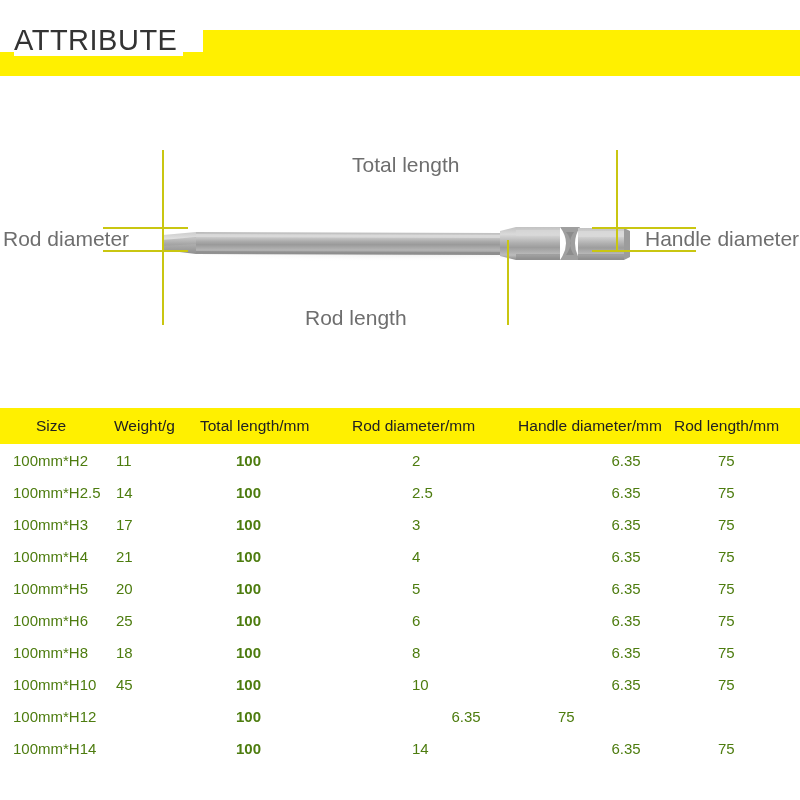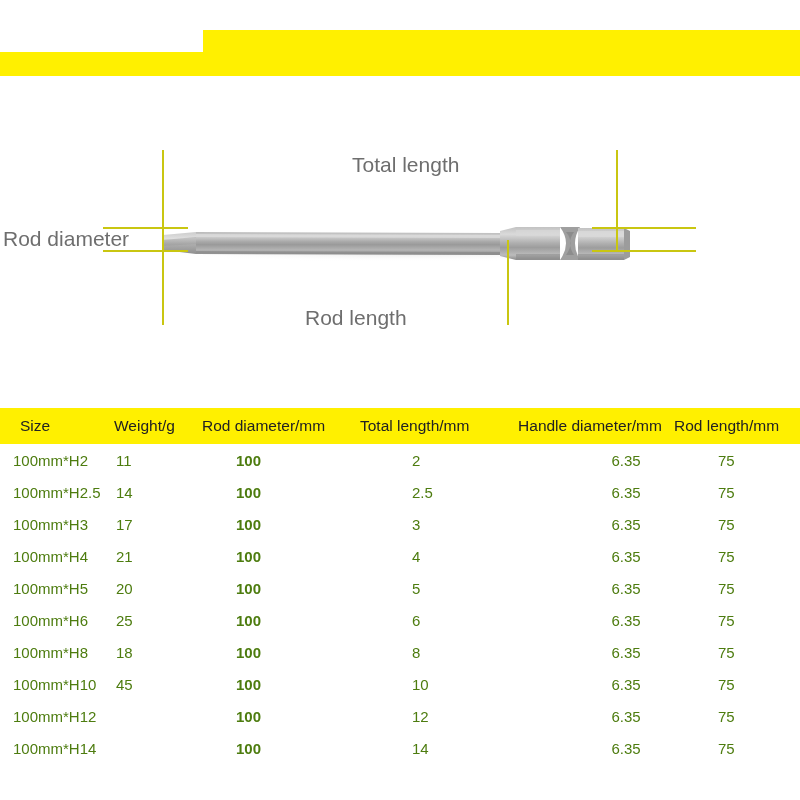--- a/index.html
+++ b/index.html
@@ -59,39 +59,40 @@
   .trow .cell {
     font-size:15px; color:#4d7c0f; white-space:nowrap;
   }
   .c0 { width:100px; padding-left:13px; }
   .c1 { width:92px;  padding-left:4px; }
   .c2 { width:150px; padding-left:6px; }
   .c3 { width:160px; padding-left:6px; }
   .c4 { width:172px; padding-left:6px;text-align:center; }
   .c5 { width:126px; padding-left:6px; }
 
-  #thead-row .c0 { padding-left:20px; }
+  #thead-row .c0 { padding-left:36px; }
   #thead-row .c1 { padding-left:14px; }
   #thead-row .c2 { padding-left:8px; }
   #thead-row .c3 { padding-left:10px; }
   #thead-row .c4 { padding-left:4px; }
   #thead-row .c5 { padding-left:0px; }
 
   .trow .c1 { padding-left:16px; }
   .trow .c2 { padding-left:44px;font-weight:bold; }
   .trow .c3 { padding-left:70px; }
   .trow .c4 { padding-left:76px; }
   .trow .c5 { padding-left:44px; }
 </style>
 </head>
 <body>
 
 <div id="header">
   <div id="header-band-upper" style="background: rgb(255, 240, 0);"></div>
   <div id="header-band" style="background: rgb(255, 240, 0);"></div>
+  <div id="header-title">ATTRIBUTE</div>
 </div>
 
 <div id="diagram">
 
   <svg id="bit" viewBox="0 0 800 280" preserveAspectRatio="none">
     <defs>
       <linearGradient id="shaftGrad" x1="0" y1="0" x2="0" y2="1">
         <stop offset="0%" stop-color="#b9b9b9"></stop>
         <stop offset="18%" stop-color="#d2d2d2"></stop>
         <stop offset="42%" stop-color="#a9a9a9"></stop>
@@ -152,28 +153,29 @@
 
   <div class="vline" style="left: 162px; top: 40px; width: 2px; height: 175px; background: rgb(201, 198, 17);"></div>
   <div class="vline" style="left: 616px; top: 40px; width: 2px; height: 100px; background: rgb(201, 198, 17);"></div>
   <div class="anno-label" style="left: 352px; top: 45px; color: rgb(110, 110, 110);">Total length</div>
 
   <div class="vline" style="left: 507px; top: 130px; width: 2px; height: 85px; background: rgb(201, 198, 17);"></div>
   <div class="anno-label" style="left: 305px; top: 198px; color: rgb(110, 110, 110);">Rod length</div>
 
   <div class="hline" style="left: 592px; top: 117px; width: 104px; background: rgb(201, 198, 17);"></div>
   <div class="hline" style="left: 592px; top: 140px; width: 104px; background: rgb(201, 198, 17);"></div>
+  <div class="anno-label" style="left: 645px; top: 119px; color: rgb(110, 110, 110);">Handle diameter</div>
 </div>
 
 <div id="spec-table">
   <div id="thead-row" style="background: rgb(255, 240, 0);">
     <div class="cell c0">Size</div>
     <div class="cell c1">Weight/g</div>
+    <div class="cell c2">Total length/mm</div>
     <div class="cell c3">Rod diameter/mm</div>
-    <div class="cell c2">Total length/mm</div>
     <div class="cell c4">Handle diameter/mm</div>
     <div class="cell c5">Rod length/mm</div>
   </div>
 
   <div class="trow">
     <div class="cell c0">100mm*H2</div>
     <div class="cell c1">11</div>
     <div class="cell c2">100</div>
     <div class="cell c3">2</div>
     <div class="cell c4">6.35</div>
@@ -232,21 +234,20 @@
     <div class="cell c1">45</div>
     <div class="cell c2">100</div>
     <div class="cell c3">10</div>
     <div class="cell c4">6.35</div>
     <div class="cell c5">75</div>
   </div>
   <div class="trow">
     <div class="cell c0">100mm*H12</div>
     <div class="cell c1"></div>
     <div class="cell c2">100</div>
-    <div class="cell c3">12</div>
     <div class="cell c4">6.35</div>
     <div class="cell c5">75</div>
   </div>
   <div class="trow">
     <div class="cell c0">100mm*H14</div>
     <div class="cell c1"></div>
     <div class="cell c2">100</div>
     <div class="cell c3">14</div>
     <div class="cell c4">6.35</div>
     <div class="cell c5">75</div>

